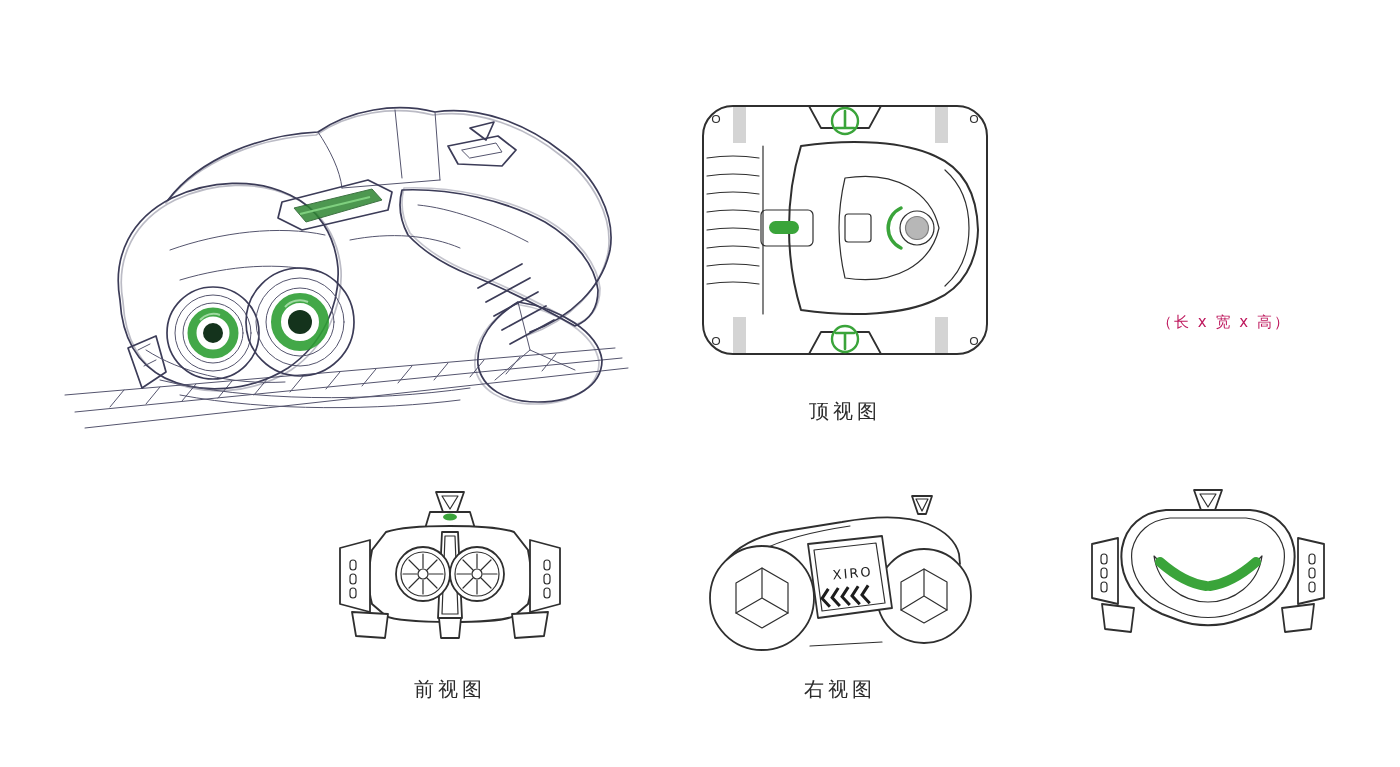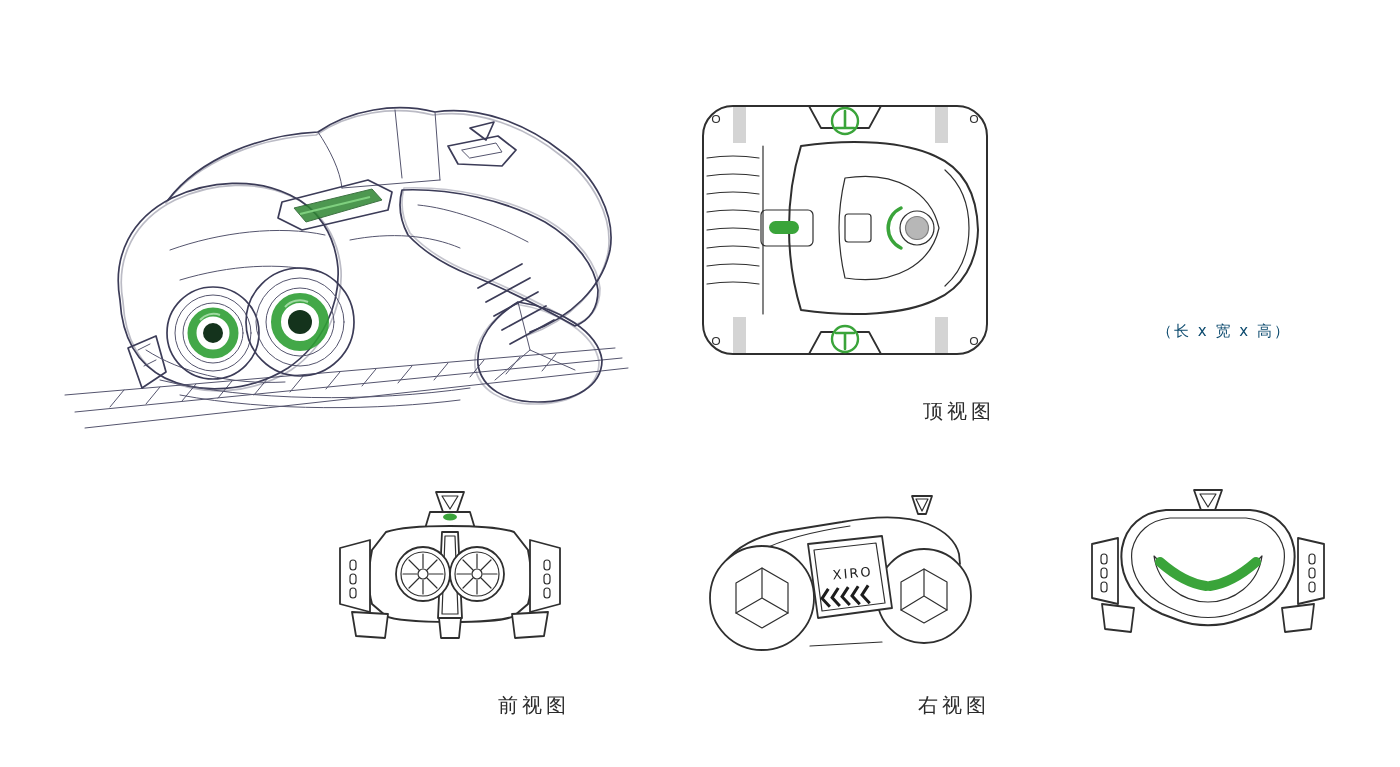--- a/index.html
+++ b/index.html
@@ -7,27 +7,27 @@
     --line-dark:#2f2f2f;
     --sketch-ink:#3c3c58;
     --tread-gray:#d4d4d4;
   }
   *{margin:0;padding:0;box-sizing:border-box}
   html,body{width:1400px;height:767px;background:#ffffff;overflow:hidden;
     font-family:"DejaVu Sans","Liberation Sans",sans-serif;color:#2b2b2b}
   .sheet{position:relative;width:1400px;height:767px;background:#fff}
   figure{position:absolute;margin:0}
   figure svg{display:block;width:100%;height:auto}
-  figcaption{position:absolute;left:0;right:0;text-align:right;
+  figcaption{position:absolute;left:0;right:0;text-align:center;
     font-size:20px;letter-spacing:4px;color:#2b2b2b}
   .cap-top{top:300px}
-  .cap-bottom{top:206px}
+  .cap-bottom{top:190px}
   .dims{position:absolute;left:1096px;top:306px;width:256px;text-align:center;color:#1e1e1e}
   .dims .size{font-size:21px;letter-spacing:.5px}
-  .dims .legend{font-size:15px;letter-spacing:2px;margin-top:16px;color:#0c4a6e}
+  .dims .legend{font-size:15px;letter-spacing:2px;margin-top:7px;color:#be185d}
 
   
   .outline{fill:#ffffff;stroke:var(--line-dark);stroke-width:2;stroke-linejoin:round}
   .thin{fill:none;stroke:var(--line-dark);stroke-width:1.2;stroke-linejoin:round;stroke-linecap:round}
   .med{fill:none;stroke:var(--line-dark);stroke-width:1.8;stroke-linejoin:round;stroke-linecap:round}
   .tread{fill:var(--tread-gray);stroke:none}
   .greenS{stroke:var(--accent-green);fill:none;stroke-linecap:round}
   .greenF{fill:var(--accent-green);stroke:none}
   .wfill{fill:#ffffff}
 

